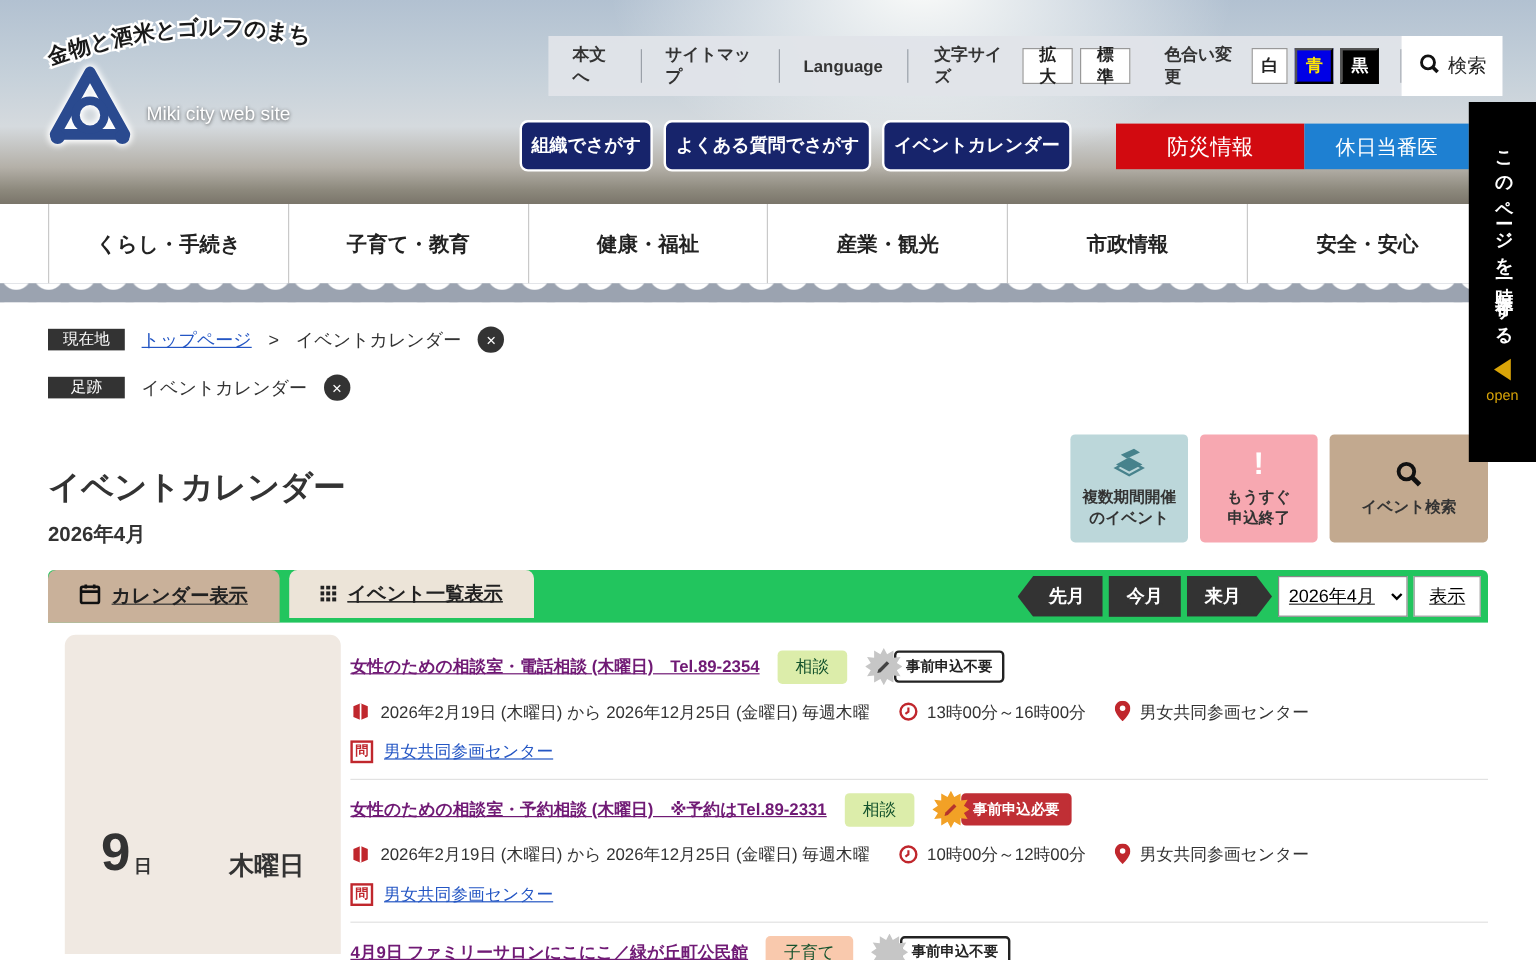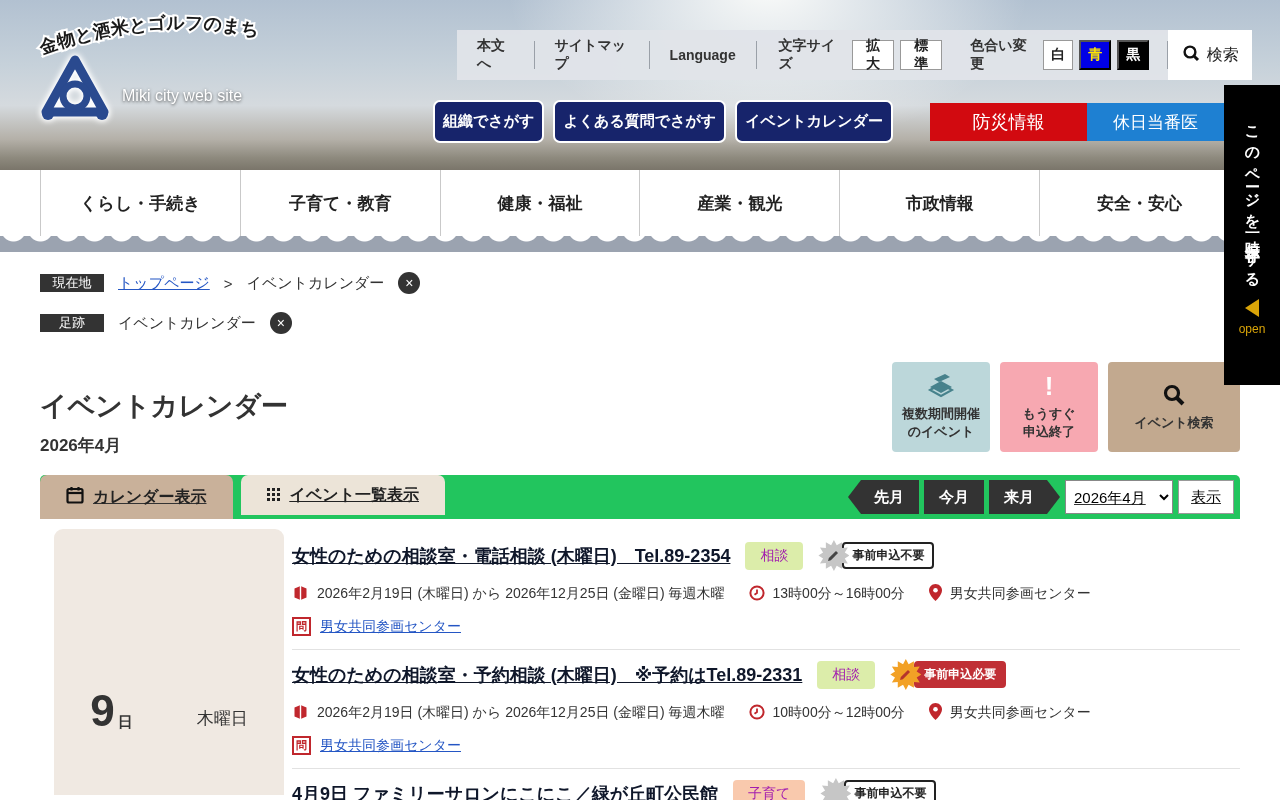--- a/index.html
+++ b/index.html
@@ -96,27 +96,27 @@
   .month-prev{clip-path:polygon(13px 0,100% 0,100% 100%,13px 100%,0 50%);padding-left:26px;}
   .month-next{clip-path:polygon(0 0,calc(100% - 13px) 0,100% 50%,calc(100% - 13px) 100%,0 100%);padding-right:26px;}
   .month-select{height:34px;font-size:15px;border:1px solid #888;background:#fff;padding:0 4px;min-width:108px;}
   .show-btn{background:#fff;border:1px solid #999;height:34px;padding:0 12px;font-size:15px;cursor:pointer;}
 
   .list{display:flex;background:#fff;padding:10px 0 0 14px;}
   .date-col{width:230px;background:#f0e9e2;border-radius:9px 9px 0 0;height:266px;
     display:flex;justify-content:center;align-items:flex-start;padding-top:160px;}
   .day-num{font-size:44px;font-weight:bold;color:#333;line-height:1;}
   .day-unit{font-size:15px;font-weight:bold;margin:24px 0 0 3px;}
-  .weekday{font-size:17px;font-weight:normal;margin:18px 0 0 64px;}
+  .weekday{font-size:21px;font-weight:bold;margin:18px 0 0 64px;}
   .events-col{flex:1;padding:2px 0 0 8px;}
   .event{padding:9px 0 13px;border-bottom:1px solid #e2e2e2;}
   .event:last-child{border-bottom:none;}
   .event-title-row{display:flex;align-items:center;gap:15px;}
-  .event-link{font-size:18px;font-weight:bold;color:#0f172a;text-decoration:underline;cursor:pointer;}
-  .cat-badge{font-size:14px;padding:5px 15px;border-radius:4px;color:#a21caf;flex:0 0 auto;}
+  .event-link{font-size:14px;font-weight:bold;color:#701a75;text-decoration:underline;cursor:pointer;}
+  .cat-badge{font-size:14px;padding:5px 15px;border-radius:4px;color:#14532d;flex:0 0 auto;}
   .cat-soudan{background:#dcedaa;}
   .cat-kosodate{background:#f9c9ad;}
   .apply{display:flex;align-items:center;flex:0 0 auto;}
   .burst{width:31px;height:31px;display:flex;align-items:center;justify-content:center;position:relative;z-index:1;
     clip-path:polygon(50% 0%,59% 17%,76% 7%,76% 26%,95% 24%,85% 40%,100% 50%,85% 60%,95% 76%,76% 74%,76% 93%,59% 83%,50% 100%,41% 83%,24% 93%,24% 74%,5% 76%,15% 60%,0% 50%,15% 40%,5% 24%,24% 26%,24% 7%,41% 17%);}
   .burst-gray{background:#c6c6c6;}
   .burst-orange{background:#f2a126;}
   .apply-label{font-size:12px;font-weight:bold;padding:3px 8px;border-radius:4px;margin-left:-7px;white-space:nowrap;}
   .apply-free .apply-label{background:#fff;border:2px solid #222;color:#222;}
   .apply-req .apply-label{background:#c02f35;border:2px solid #c02f35;color:#fff;}

